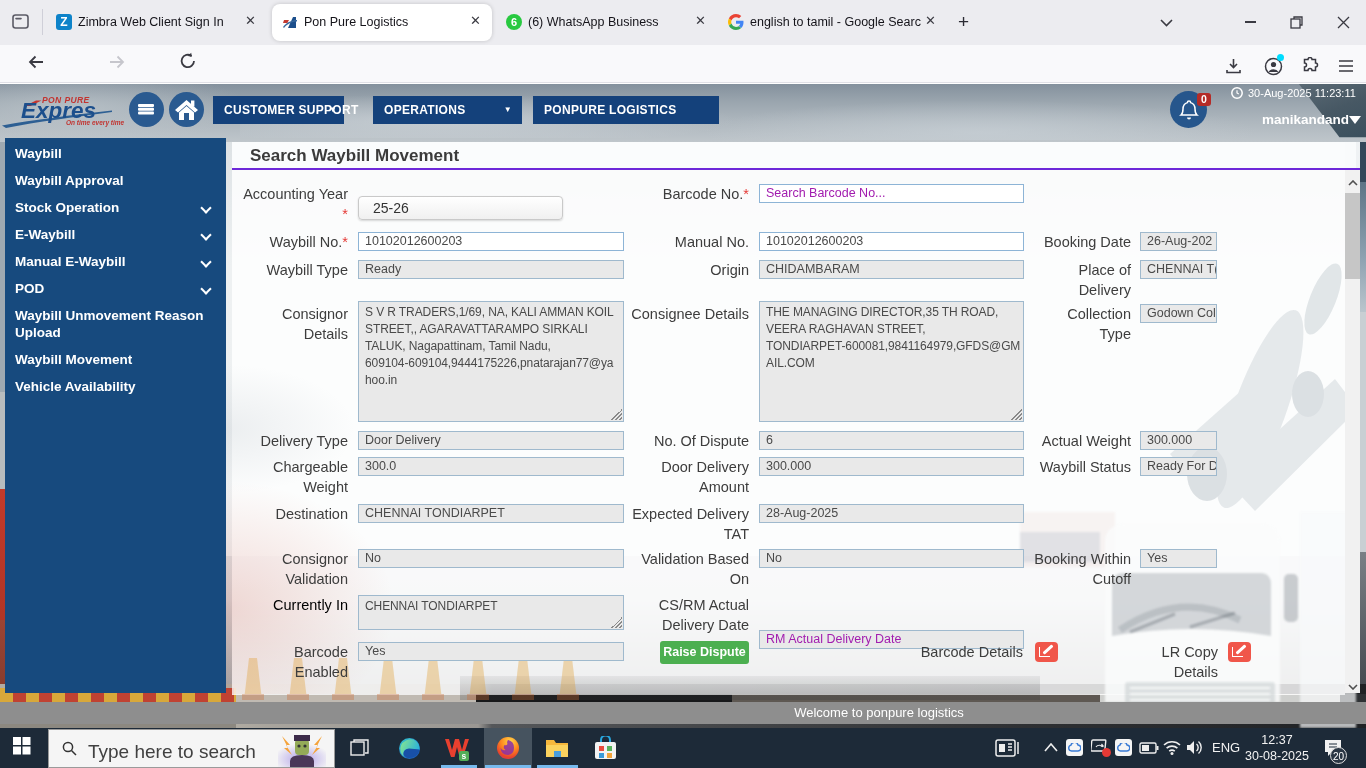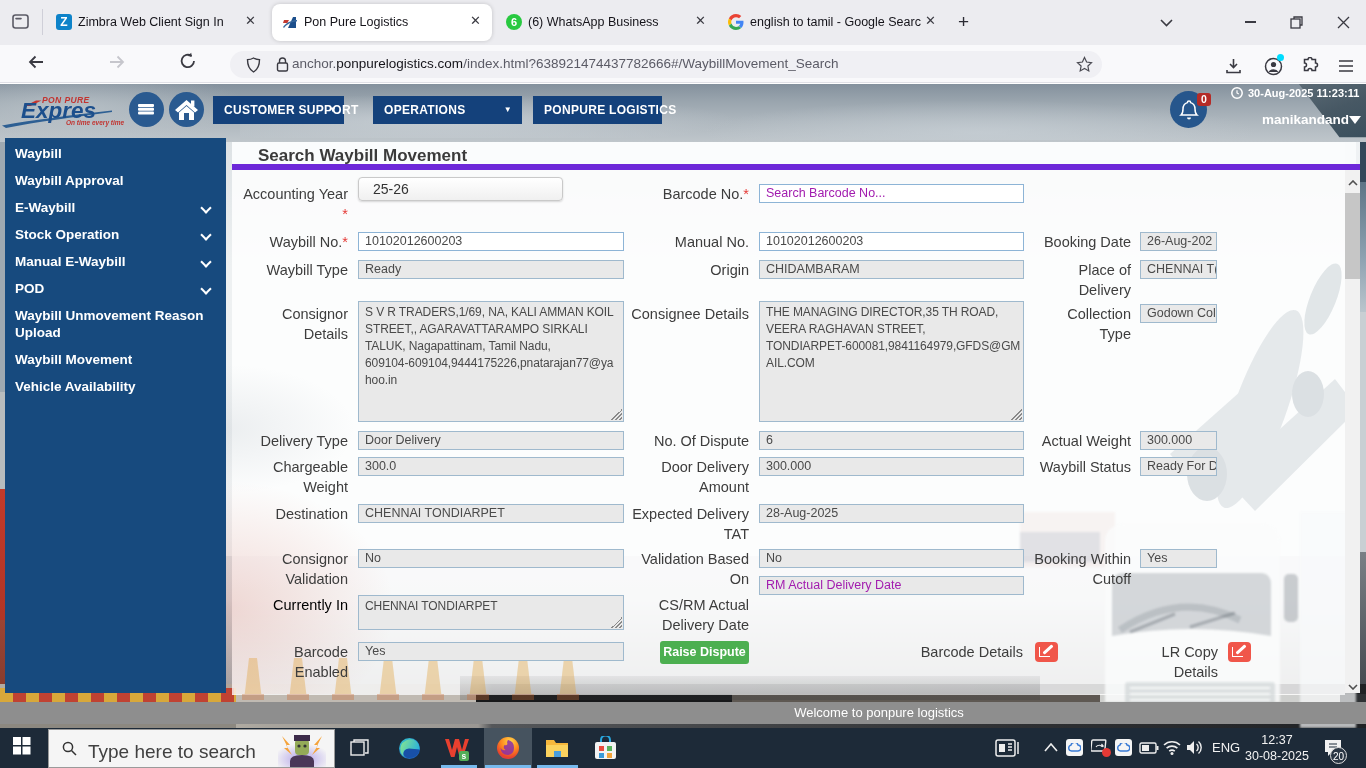--- a/index.html
+++ b/index.html
@@ -24,21 +24,21 @@
   .circle { position:absolute; top:8px; width:35px; height:35px; border-radius:50%; background:#2a5a90; }
 
   
   #sidebar { position:absolute; left:5px; top:138px; width:221px; height:555px; background:#174a7e; color:#fff; font-size:13.5px; font-weight:bold; }
   #sidebar { padding-top:2px; } #sidebar .item { position:relative; height:27px; line-height:27px; padding:0 10px; white-space:nowrap; }
   #sidebar .item.tall { height:44px; line-height:17px; padding-top:5px; white-space:normal; }
   #sidebar .chevb { position:absolute; right:16px; top:10px; width:8px; height:8px; border-right:2px solid #fff; border-bottom:2px solid #fff; transform:rotate(45deg); }
 
   
   #content { position:absolute; left:232px; top:142px; width:1113px; height:553px; background:rgba(255,255,255,0.82); }
-  #ctitle { position:absolute; left:232px; top:142px; width:1128px; height:28px; background:rgba(250,252,253,0.95); border-bottom:6px solid #6d28d9; font-weight:bold; font-size:17px; color:#3b3b3b; line-height:27px; padding-left:26px; }
+  #ctitle { position:absolute; left:232px; top:142px; width:1128px; height:28px; background:rgba(250,252,253,0.95); border-bottom:2px solid #6d28d9; font-weight:bold; font-size:17px; color:#3b3b3b; line-height:27px; padding-left:18px; }
   .lbl { position:absolute; text-align:right; font-size:14.5px; color:#3d3d3d; line-height:20px; }
   .lbl1 { right:1018px; width:160px; }
   .lbl2 { right:617px; width:180px; }
   .lbl3 { right:235px; width:160px; }
   .inp { position:absolute; height:19px; border:1px solid #8db4d6; background:#fff; font-size:12.5px; color:#4a4a4a; line-height:17px; padding-left:6px; white-space:nowrap; overflow:hidden; }
   .c1 { left:358px; width:266px; }
   .c2 { left:759px; width:265px; }
   .c3 { left:1140px; width:77px; }
   .dis { background:#e9e9e9; border-color:#9fb9cd; }
   .ta { height:121px; line-height:17px; white-space:nowrap; padding-top:2px; padding-right:4px; font-size:12px; letter-spacing:-0.1px; }
@@ -117,36 +117,20 @@
         <path d="M17 10 H4 M9.5 4.5 L4 10 L9.5 15.5" fill="none" stroke="#3a3a42" stroke-width="1.8"></path>
       </svg>
     <svg class="abs" style="left:107px;top:7px" width="20" height="20" viewBox="0 0 20 20">
         <path d="M3 10 H16 M10.5 4.5 L16 10 L10.5 15.5" fill="none" stroke="#c6c6cc" stroke-width="1.8"></path>
       </svg>
     <svg class="abs" style="left:179px;top:7px" width="18" height="18" viewBox="0 0 18 18">
         <path d="M15 9 A6.2 6.2 0 1 1 12.5 4" fill="none" stroke="#3a3a42" stroke-width="1.8"></path>
         <path d="M12.2 0.8 L12.8 4.8 L8.9 4.1 Z" fill="#3a3a42"></path>
       </svg>
   </div>
-  <div id="urlbar">
-
-    <svg class="abs" style="left:16px;top:6px" width="15" height="16" viewBox="0 0 15 16">
-        <path d="M7.5 1 C9.5 2.2 11.5 2.6 13.5 2.6 C13.5 8 12 12.5 7.5 15 C3 12.5 1.5 8 1.5 2.6 C3.5 2.6 5.5 2.2 7.5 1 Z" fill="none" stroke="#3a3a42" stroke-width="1.4"></path>
-      </svg>
-
-    <svg class="abs" style="left:46px;top:6px" width="13" height="15" viewBox="0 0 13 15">
-        <rect x="1.5" y="6" width="10" height="8" rx="1.5" fill="none" stroke="#3a3a42" stroke-width="1.4"></rect>
-        <path d="M3.5 6 V4 a3 3 0 0 1 6 0 V6" fill="none" stroke="#3a3a42" stroke-width="1.4"></path>
-      </svg>
-    <div class="abs" style="left:62px;top:5px;font-size:13.5px;color:#5b5b66">anchor.<b style="color:#15141a;font-weight:normal">ponpurelogistics.com</b>/index.html?638921474437782666#/WaybillMovement_Search</div>
-
-    <svg class="abs" style="left:846px;top:5px" width="17" height="17" viewBox="0 0 17 17">
-        <path d="M8.5 1.5 L10.6 6 L15.5 6.6 L11.9 10 L12.8 14.9 L8.5 12.5 L4.2 14.9 L5.1 10 L1.5 6.6 L6.4 6 Z" fill="none" stroke="#4a4a52" stroke-width="1.2"></path>
-      </svg>
-  </div>
 
   <svg class="abs" style="left:1225px;top:58px" width="17" height="16" viewBox="0 0 17 16">
       <path d="M8.5 1 V9 M5 6 L8.5 9.5 L12 6" fill="none" stroke="#3a3a42" stroke-width="1.6"></path>
       <path d="M2 12 v2.5 h13 V12" fill="none" stroke="#3a3a42" stroke-width="1.6"></path>
     </svg>
   <svg class="abs" style="left:1264px;top:57px" width="19" height="19" viewBox="0 0 19 19">
       <circle cx="9.5" cy="9.5" r="8" fill="none" stroke="#3a3a42" stroke-width="1.5"></circle>
       <circle cx="9.5" cy="7.5" r="2.6" fill="#3a3a42"></circle>
       <path d="M4.5 15 a5.5 4.5 0 0 1 10 0" fill="#3a3a42"></path>
     </svg>
@@ -205,42 +189,42 @@
     <div class="circle" style="left:169px"></div>
     <svg class="abs" style="left:175px;top:15px" width="23" height="21" viewBox="0 0 23 21">
       <polygon points="11.5,1 23,11 20,13.5 11.5,6 3,13.5 0,11" fill="#fff"></polygon>
       <polygon points="11.5,7 19,13.5 19,21 4,21 4,13.5" fill="#fff"></polygon>
       <rect x="16" y="1.5" width="3.4" height="6" fill="#fff"></rect>
       <rect x="9" y="14" width="5" height="7" fill="#2a5a90"></rect>
     </svg>
 
     <div class="navbtn" style="left:213px;width:131px">CUSTOMER SUPPORT<span style="position:absolute;right:7px;top:0;font-size:8px">▼</span></div>
     <div class="navbtn" style="left:373px;width:149px">OPERATIONS<span style="position:absolute;right:10px;font-size:8px">▼</span></div>
-    <div class="navbtn" style="left:533px;width:129px">PONPURE LOGISTICS</div>
+    <div class="navbtn" style="left:533px;width:186px">PONPURE LOGISTICS</div>
 
     <div class="circle" style="left:1170px;top:7px;width:37px;height:37px;background:#26568c"></div>
     <svg class="abs" style="left:1179px;top:15px" width="20" height="21" viewBox="0 0 20 21">
       <path d="M10 2 a1.6 1.6 0 0 1 1.6 1.6 c3 .9 4.4 3.2 4.4 6.4 c0 3.4 .8 5 2 6 H2 c1.2-1 2-2.6 2-6 c0-3.2 1.4-5.5 4.4-6.4 A1.6 1.6 0 0 1 10 2 Z" fill="none" stroke="#fff" stroke-width="1.5"></path>
       <path d="M8 18.5 a2 2 0 0 0 4 0" fill="#fff"></path>
     </svg>
     <div class="abs" style="left:1197px;top:9px;width:14px;height:13px;background:#b52b27;border-radius:3px;color:#fff;font-size:10.5px;font-weight:bold;text-align:center;line-height:13px">0</div>
 
     <svg class="abs" style="left:1231px;top:3px" width="12" height="12" viewBox="0 0 12 12">
         <circle cx="6" cy="6" r="5.2" fill="none" stroke="#fff" stroke-width="1.5"></circle>
         <path d="M6 3.2 V6 L7.8 7" fill="none" stroke="#fff" stroke-width="1.2"></path>
       </svg>
-    <div class="abs" style="left:1248px;top:3px;color:#fff;font-size:11px;font-weight:bold;white-space:nowrap">30-Aug-2025 11:23:11</div>
+    <div class="abs" style="left:1248px;top:3px;color:#fff;font-size:11px;font-weight:normal;white-space:nowrap">30-Aug-2025 11:23:11</div>
     <div class="abs" style="left:1262px;top:28px;color:#fff;font-size:13.5px;font-weight:bold;white-space:nowrap">manikandand</div>
     <div class="abs" style="left:1349px;top:32px;width:0;height:0;border-left:6px solid transparent;border-right:6px solid transparent;border-top:8px solid #fff"></div>
   </div>
   <div id="sidebar">
     <div class="item">Waybill</div>
     <div class="item">Waybill Approval</div>
+    <div class="item">Stock Operation<span class="chevb"></span></div>
     <div class="item">E-Waybill<span class="chevb"></span></div>
-    <div class="item">Stock Operation<span class="chevb"></span></div>
     <div class="item">Manual E-Waybill<span class="chevb"></span></div>
     <div class="item">POD<span class="chevb"></span></div>
     <div class="item tall">Waybill Unmovement Reason Upload</div>
     <div class="item">Waybill Movement</div>
     <div class="item">Vehicle Availability</div>
   </div>
   <div id="content"></div>
   <div id="decals" style="position:absolute;left:0;top:84px;width:1366px;height:644px;pointer-events:none;overflow:hidden">
 
     <svg class="abs" style="left:1130px;top:155px;opacity:0.38" width="230" height="330" viewBox="0 0 230 330">
@@ -293,21 +277,21 @@
         <polygon points="278,50 283,8 291,8 296,50" fill="#e09a28"></polygon>
           <polygon points="276,50 298,50 298,44 276,44" fill="#cc6a30"></polygon>
         <polygon points="323,50 328,8 336,8 341,50" fill="#e09a28"></polygon>
           <polygon points="321,50 343,50 343,44 321,44" fill="#cc6a30"></polygon>
       </g>
     </svg>
   </div>
   <div id="form">
 
     <div class="lbl lbl1" style="top:184px">Accounting Year<br><span class="star">*</span></div>
-    <div class="abs" style="left:358px;top:177px;width:205px;height:24px;border:1px solid #c9c9c9;border-radius:4px;background:linear-gradient(180deg,#ffffff,#f0f0f0);box-shadow:0 1px 2px rgba(0,0,0,0.15);font-size:14px;color:#333;line-height:22px;padding-left:14px">25-26</div>
+    <div class="abs" style="left:358px;top:196px;width:205px;height:24px;border:1px solid #c9c9c9;border-radius:4px;background:linear-gradient(180deg,#ffffff,#f0f0f0);box-shadow:0 1px 2px rgba(0,0,0,0.15);font-size:14px;color:#333;line-height:22px;padding-left:14px">25-26</div>
     <div class="lbl lbl2" style="top:184px">Barcode No.<span class="star">*</span></div>
     <div class="inp c2" style="top:184px"><span class="ph">Search Barcode No...</span></div>
 
     <div class="lbl lbl1" style="top:232px">Waybill No.<span class="star">*</span></div>
     <div class="inp c1" style="top:232px">10102012600203</div>
     <div class="lbl lbl2" style="top:232px">Manual No.</div>
     <div class="inp c2" style="top:232px">10102012600203</div>
     <div class="lbl lbl3" style="top:232px">Booking Date</div>
     <div class="inp c3 dis" style="top:232px">26-Aug-202</div>
 
@@ -347,21 +331,21 @@
     <div class="lbl lbl1" style="top:549px">Consignor<br>Validation</div>
     <div class="inp c1 dis" style="top:549px">No</div>
     <div class="lbl lbl2" style="top:549px">Validation Based<br>On</div>
     <div class="inp c2 dis" style="top:549px">No</div>
     <div class="lbl lbl3" style="top:549px">Booking Within<br>Cutoff</div>
     <div class="inp c3 dis" style="top:549px">Yes</div>
 
     <div class="lbl lbl1" style="top:595px;color:#000000">Currently In</div>
     <div class="inp c1 dis ta" style="top:595px;height:35px">CHENNAI TONDIARPET<div class="rz"></div></div>
     <div class="lbl lbl2" style="top:595px">CS/RM Actual<br>Delivery Date</div>
-    <div class="inp c2 dis" style="top:576px"><span class="ph">RM Actual Delivery Date</span></div>
+    <div class="inp c2 dis" style="top:630px"><span class="ph">RM Actual Delivery Date</span></div>
 
     <div class="lbl lbl1" style="top:642px">Barcode<br>Enabled</div>
     <div class="inp c1 dis" style="top:642px">Yes</div>
     <div class="abs" style="left:660px;top:641px;width:89px;height:23px;background:#4caf50;border-radius:3px;color:#fff;font-weight:bold;font-size:12.5px;text-align:center;line-height:23px">Raise Dispute</div>
     <div class="lbl" style="top:642px;right:343px;width:160px">Barcode Details</div>
     <div class="editbtn" style="left:1035px;top:642px"></div>
     <div class="lbl" style="top:642px;right:148px;width:120px">LR Copy<br>Details</div>
     <div class="editbtn" style="left:1228px;top:642px"></div>
   </div>
   <div id="ctitle">Search Waybill Movement</div>

